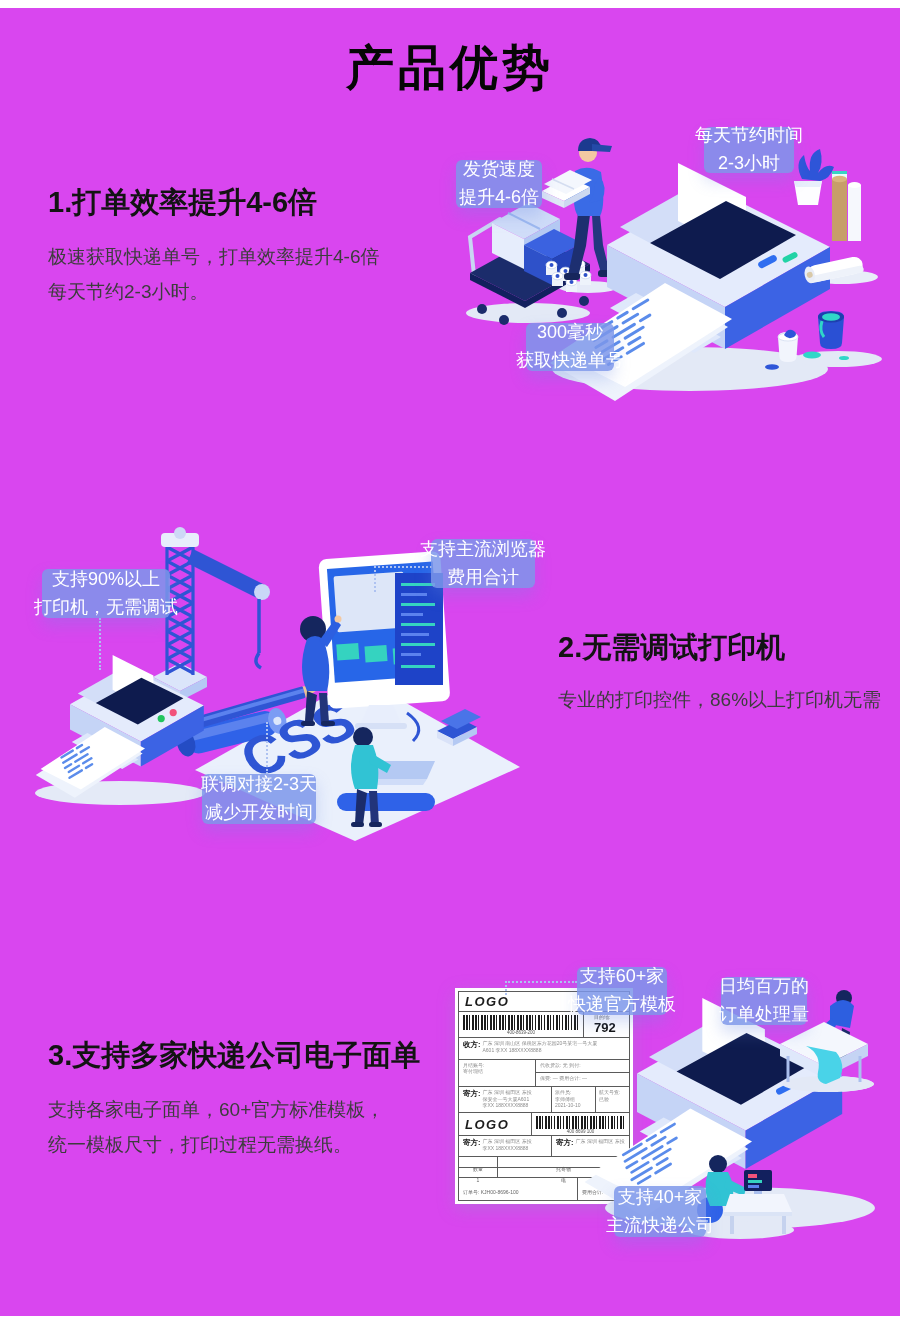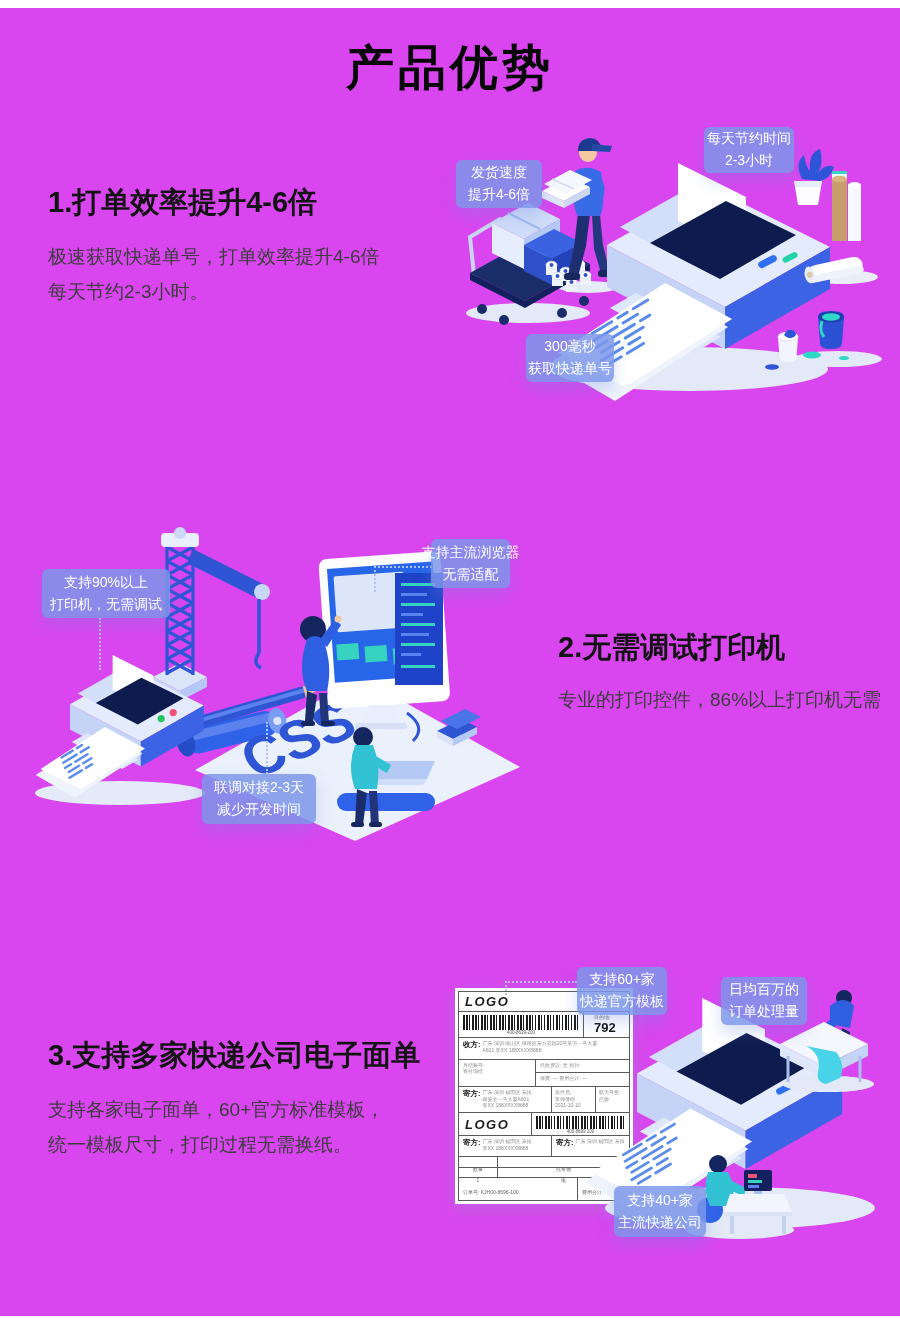--- a/index.html
+++ b/index.html
@@ -5,21 +5,21 @@
   * { margin:0; padding:0; box-sizing:border-box; }
   body { margin:0; background:#ffffff; font-family:"Liberation Sans","DejaVu Sans",sans-serif; }
   .page { position:relative; width:900px; height:1328px; margin:0 auto; background:#d946ef; overflow:hidden; }
   .strip { position:absolute; left:0; width:900px; background:#ffffff; }
   .page-title { position:absolute; left:0; top:36px; width:900px; text-align:center;
     font-size:48px; font-weight:900; letter-spacing:4px; color:#060606; }
   .sec-title { position:absolute; font-size:29px; font-weight:700; color:#131313; white-space:nowrap; }
   .sec-body  { position:absolute; font-size:19px; color:#3d3d3d; line-height:1.84; white-space:nowrap; }
   .sec-body span { display:block; }
   .badge { position:absolute; z-index:5; background:rgba(124,150,234,0.85); border-radius:6px;
-    color:#ffffff; font-size:14px; line-height:1.55; display:flex; flex-direction:column;
+    color:#ffffff; font-size:18px; line-height:1.55; display:flex; flex-direction:column;
     align-items:center; justify-content:center; text-align:left; padding:4px 8px;
     box-shadow:0 8px 16px rgba(108,137,225,0.28); white-space:nowrap; }
   .dot-h { position:absolute; z-index:4; border-top:2px dotted #aec2f1; }
   .dot-v { position:absolute; z-index:4; border-left:2px dotted #aec2f1; }
   svg.illus { position:absolute; z-index:2; pointer-events:none; }
 
   
   .label-card { position:absolute; left:455px; top:988px; width:178px; height:216px; z-index:1;
     background:#ffffff; box-shadow:0 5px 16px rgba(140,155,195,0.35); padding:3px; color:#333; }
   .lc-in { width:100%; height:100%; border:1px solid #5a5a5a; display:flex; flex-direction:column; }
@@ -492,32 +492,32 @@
   <div class="dot-v" style="left:505px;top:981px;height:14px"></div>
 
   <div class="badge" style="left:456px;top:160px;width:86px;height:48px">
     <span>发货速度</span>
     <span>提升4-6倍</span>
   </div>
   <div class="badge" style="left:704px;top:127px;width:90px;height:46px">
     <span>每天节约时间</span>
     <span>2-3小时</span>
   </div>
-  <div class="badge" style="left:526px;top:334px;width:88px;height:48px">
+  <div class="badge" style="left:526px;top:323px;width:88px;height:48px">
     <span>300毫秒</span>
     <span>获取快递单号</span>
   </div>
 
   <div class="badge" style="left:42px;top:569px;width:128px;height:49px">
     <span>支持90%以上</span>
     <span>打印机，无需调试</span>
   </div>
-  <div class="badge" style="left:431px;top:539px;width:79px;height:49px">
+  <div class="badge" style="left:431px;top:539px;width:104px;height:49px">
     <span>支持主流浏览器</span>
-    <span>无需适配</span>
+    <span>费用合计</span>
   </div>
   <div class="badge" style="left:202px;top:774px;width:114px;height:50px">
     <span>联调对接2-3天</span>
     <span>减少开发时间</span>
   </div>
 
   <div class="badge" style="left:577px;top:967px;width:90px;height:48px">
     <span>支持60+家</span>
     <span>快递官方模板</span>
   </div>

